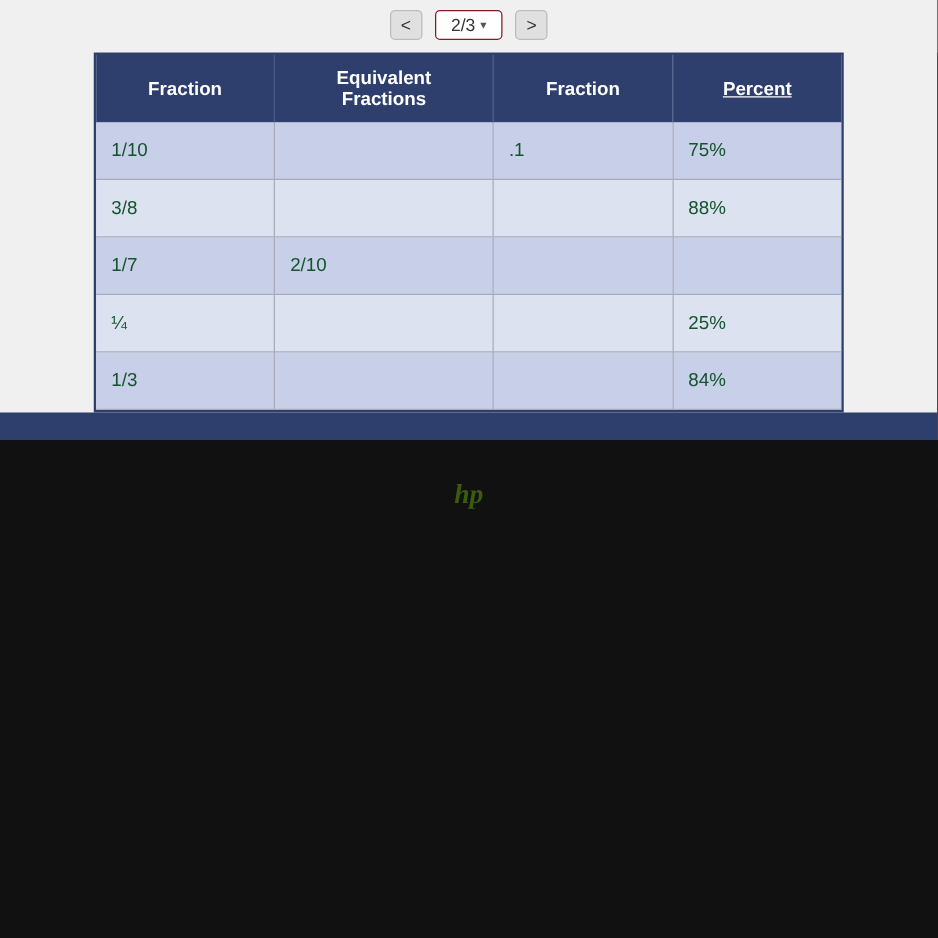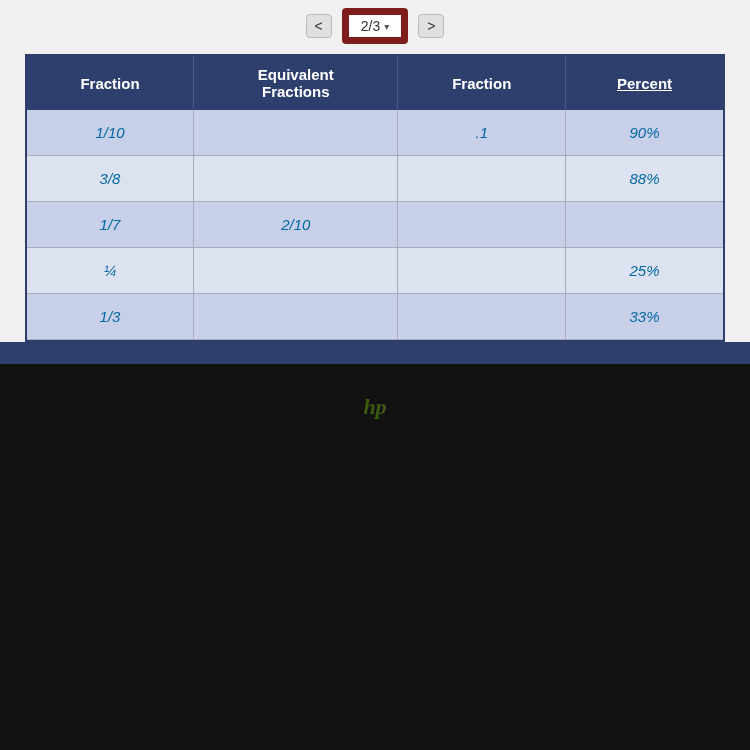--- a/index.html
+++ b/index.html
@@ -39,37 +39,37 @@
       border: 1px solid #bbb;
       border-radius: 4px;
       padding: 3px 8px;
       cursor: pointer;
       font-size: 14px;
       color: #333;
     }
 
     .nav-page {
       background: white;
-      border: 7px solid #7f1d1d;
+      border: 1px solid #7f1d1d;
       border-radius: 4px;
       padding: 3px 12px;
       font-size: 14px;
       color: #333;
       display: flex;
       align-items: center;
       gap: 4px;
     }
 
     .nav-page .arrow-down {
       font-size: 10px;
       color: #555;
     }
 
     .table-container {
-      width: 700px;
+      width: 600px;
       border: 2px solid #2e3f6e;
       background: white;
       margin-bottom: 0;
     }
 
     table {
       width: 100%;
       border-collapse: collapse;
     }
 
@@ -95,28 +95,27 @@
     tbody tr:nth-child(odd) {
       background: #c8cfe8;
     }
 
     tbody tr:nth-child(even) {
       background: #dde2f0;
     }
 
     tbody td {
       padding: 14px 12px;
-      text-align: center;
+      text-align: left;
       font-size: 15px;
-      color: #0369a1;
+      color: #14532d;
       border-right: 1px solid #aab;
       border-bottom: 1px solid #aab;
       vertical-align: middle;
       min-height: 50px;
-      font-style: italic;
     }
 
     tbody td:last-child {
       border-right: none;
     }
 
     .blue-bar {
       width: 100%;
       height: 22px;
       background: #2e3f6e;
@@ -164,21 +163,21 @@
           <th>Equivalent<br>Fractions</th>
           <th>Fraction</th>
           <th>Percent</th>
         </tr>
       </thead>
       <tbody id="table-body">
       <tr>
             <td>1/10</td>
             <td></td>
             <td>.1</td>
-            <td>90%</td>
+            <td>75%</td>
           </tr>
           <tr>
             <td>3/8</td>
             <td></td>
             <td></td>
             <td>88%</td>
           </tr>
           <tr>
             <td>1/7</td>
             <td>2/10</td>
@@ -188,21 +187,21 @@
           <tr>
             <td>¼</td>
             <td></td>
             <td></td>
             <td>25%</td>
           </tr>
           <tr>
             <td>1/3</td>
             <td></td>
             <td></td>
-            <td>33%</td>
+            <td>84%</td>
           </tr>
         </tbody>
     </table>
   </div>
 
   <div class="blue-bar"></div>
 </div>
 
 <div class="dark-section">
   <div class="hp-logo">hp</div>

